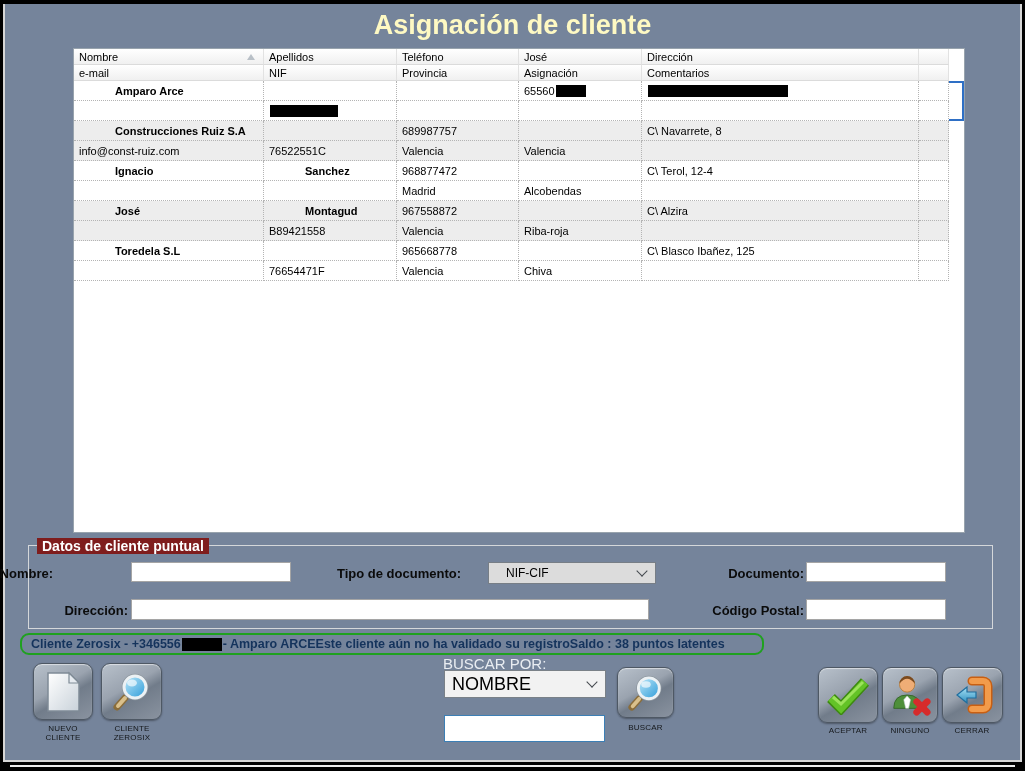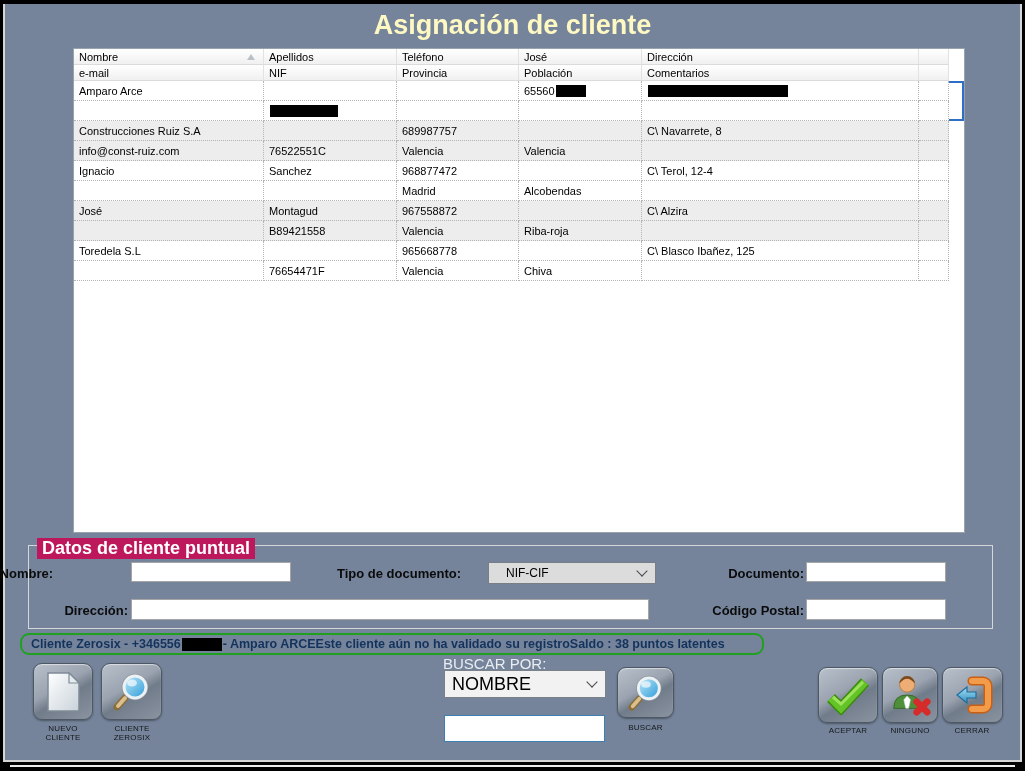--- a/index.html
+++ b/index.html
@@ -37,36 +37,36 @@
   .ghead .gcell{
     background:linear-gradient(#FFFFFF,#F0F0F0);
     border-right:1px solid #E2E2E2;border-bottom:1px solid #DBDBDB;
     padding-top:1px;
   }
   .drow{height:20px;}
   .drow .gcell{padding-top:3px;}
   .pair.gray .gcell{background:#EDEDED;}
   .pair.white .gcell{background:#FFFFFF;}
   .pair.sel{outline:2px solid #2E6FC5;outline-offset:-2px;position:relative;z-index:2;}
-  .b{font-weight:normal;}
+  .b{font-weight:bold;margin-left:36px;}
   .redact{display:inline-block;background:#000;height:12px;vertical-align:-2px;margin-left:1px;}
   .sort-asc{
     position:absolute;right:8px;top:5px;width:0;height:0;
     border-left:4px solid transparent;border-right:4px solid transparent;
     border-bottom:6px solid #B9C0C7;
   }
 
   
   .groupbox{
     position:absolute;left:25px;top:541px;width:965px;height:84px;
     border:1px solid #D4D7DA;box-sizing:border-box;
   }
   .groupbox .legend{
-    position:absolute;top:-8px;left:8px;background:#be185d;padding:0 5px;
-    color:#FFFFFF;font-weight:bold;font-size:18px;
+    position:absolute;top:-8px;left:8px;background:#7f1d1d;padding:0 5px;
+    color:#FFFFFF;font-weight:bold;font-size:14px;
   }
   .flabel{position:absolute;font-size:13px;font-weight:bold;color:#0B0B0B;text-align:right;}
   .finput{
     position:absolute;background:#FFF;border:1px solid #A5A5A5;box-sizing:border-box;
     font-size:12px;padding:1px 4px;font-family:"Liberation Sans",sans-serif;
   }
   .fselect{
     position:absolute;background:#DCDCDC;border:1px solid #777E86;box-sizing:border-box;
     font-size:12px;color:#000;display:flex;align-items:center;padding-left:17px;cursor:default;
   }
@@ -120,21 +120,21 @@
         <div class="gcell">Apellidos</div>
         <div class="gcell">Teléfono</div>
         <div class="gcell">José</div>
         <div class="gcell">Dirección</div>
         <div class="gcell"></div>
       </div>
       <div class="grow ghead">
         <div class="gcell">e-mail</div>
         <div class="gcell">NIF</div>
         <div class="gcell">Provincia</div>
-        <div class="gcell">Población</div>
+        <div class="gcell">Asignación</div>
         <div class="gcell">Comentarios</div>
         <div class="gcell"></div>
       </div>
       <div class="pair white sel">
         <div class="grow drow">
           <div class="gcell"><span class="b">Amparo Arce</span></div>
           <div class="gcell"></div>
           <div class="gcell"></div>
           <div class="gcell"><span>65560</span><span class="redact" style="width: 30px;"></span></div>
           <div class="gcell"><span class="redact" style="width: 140px;"></span></div>

